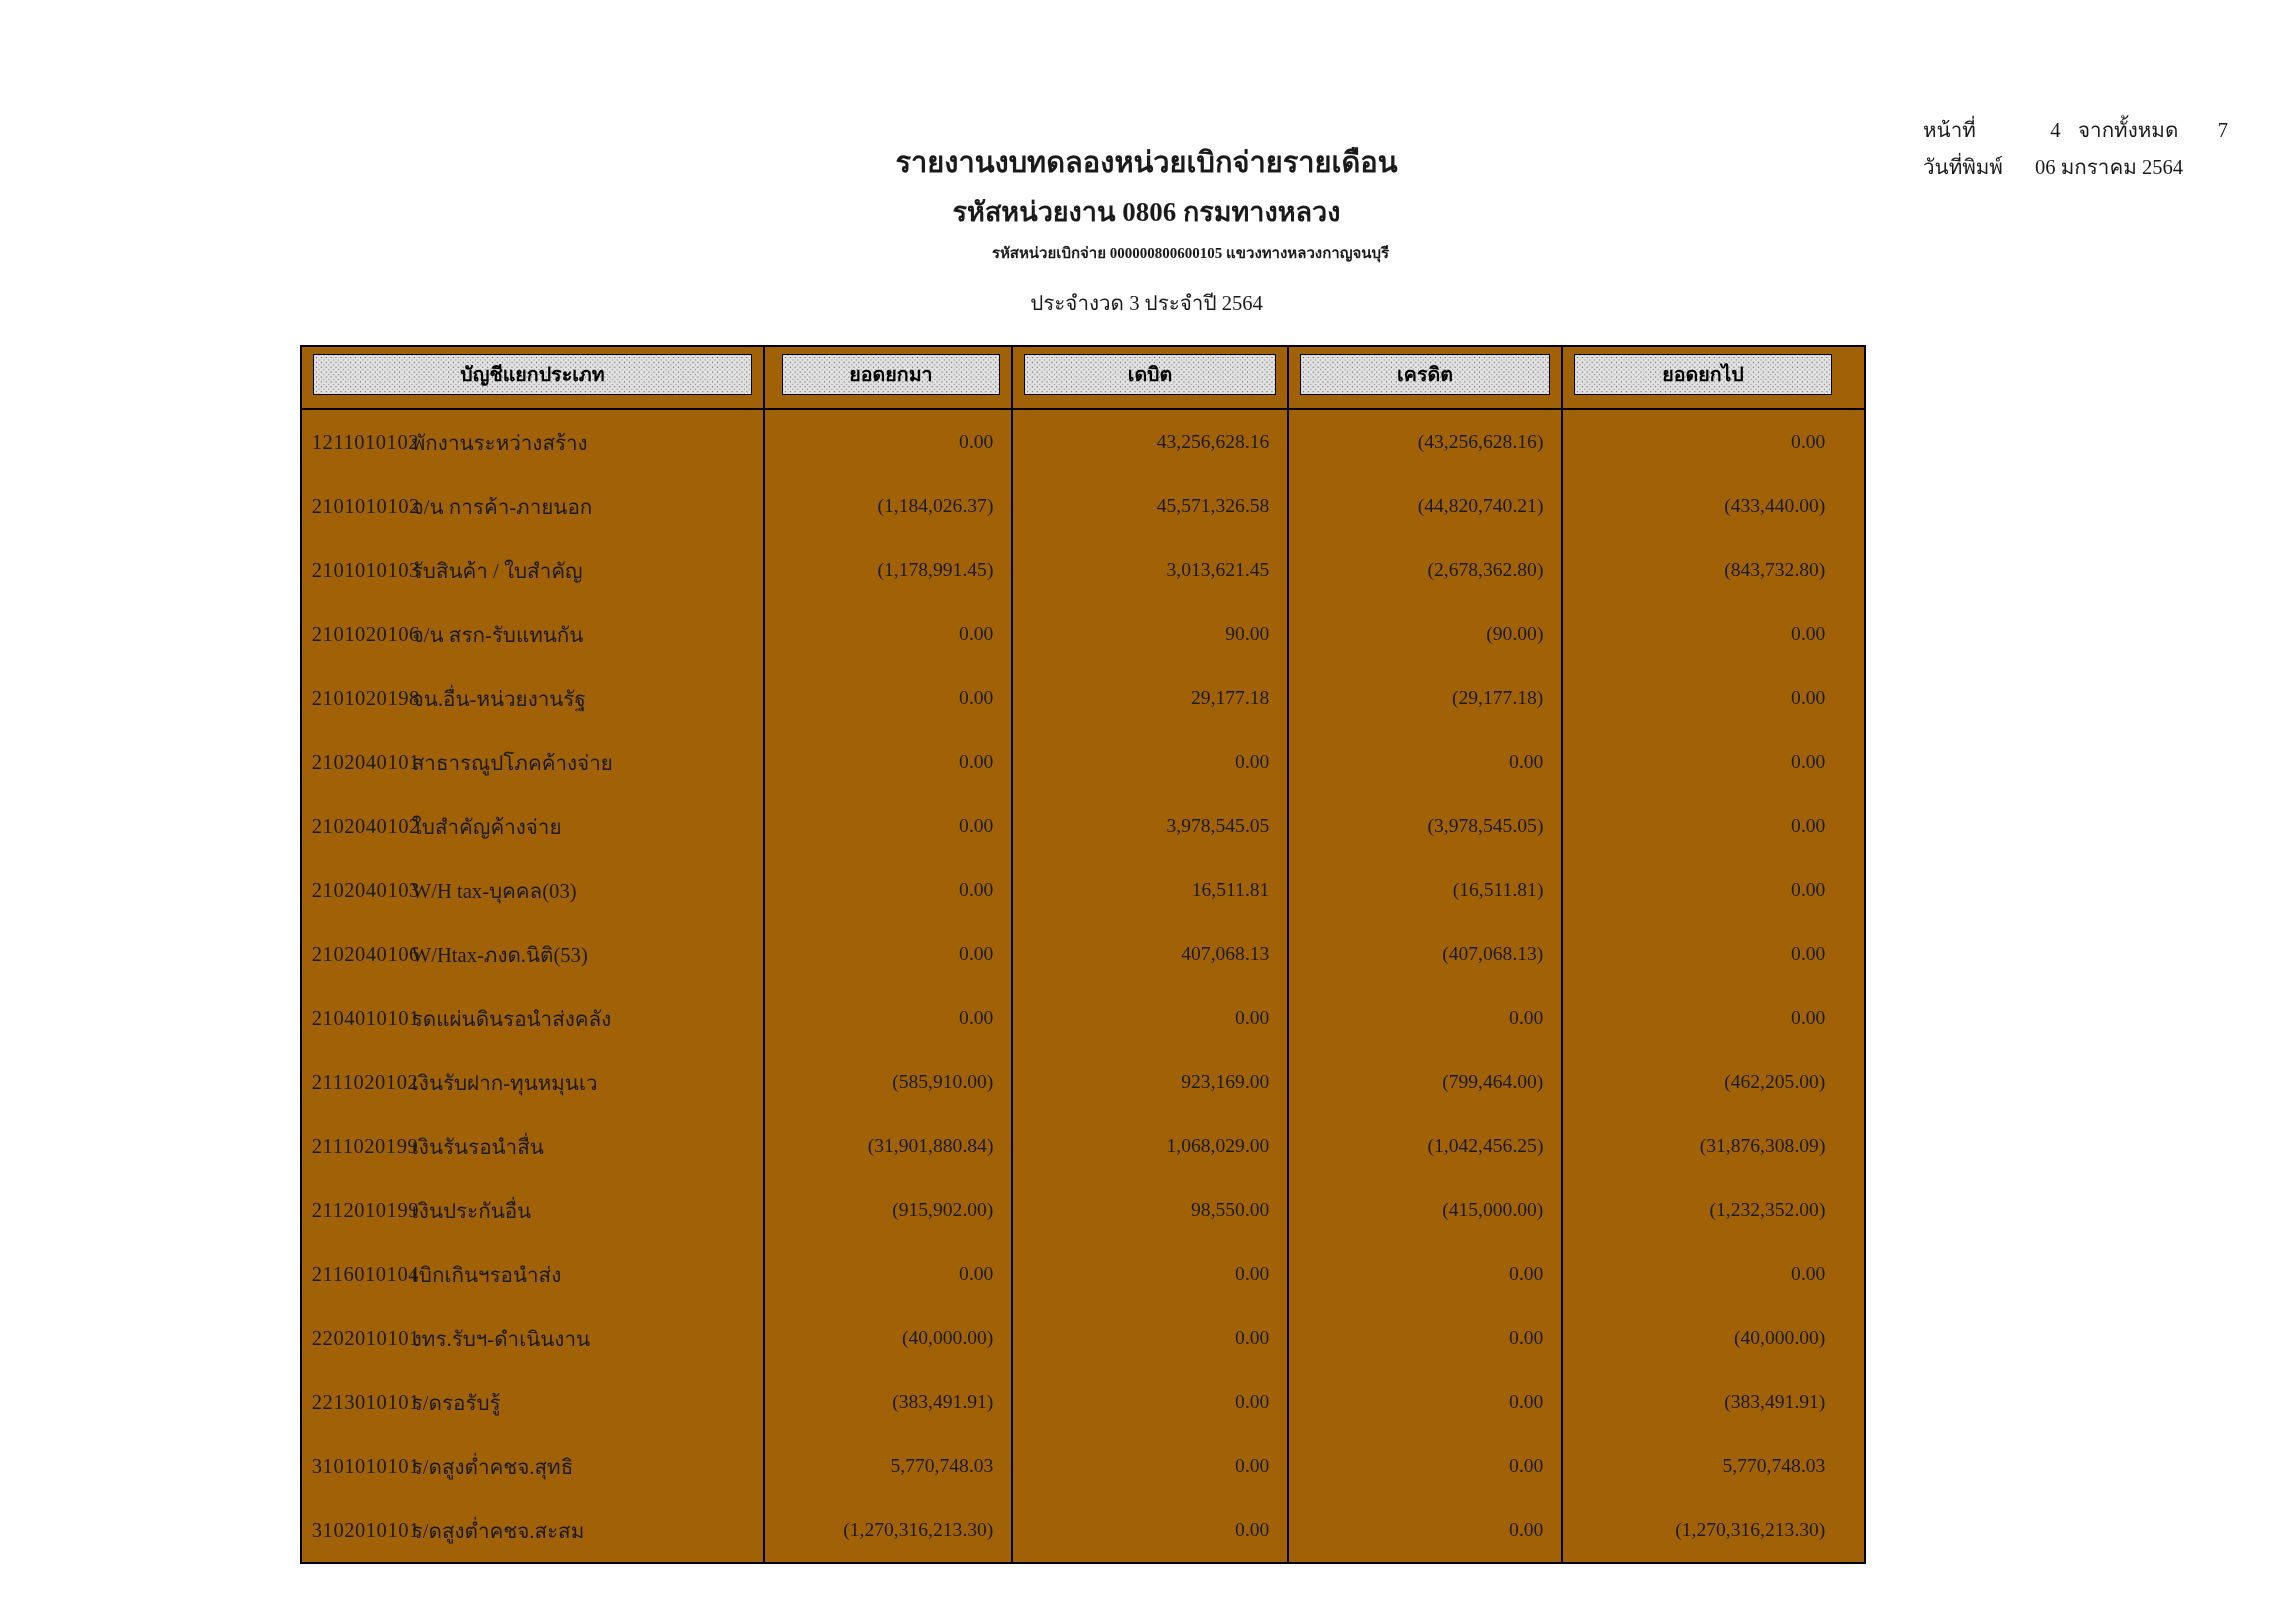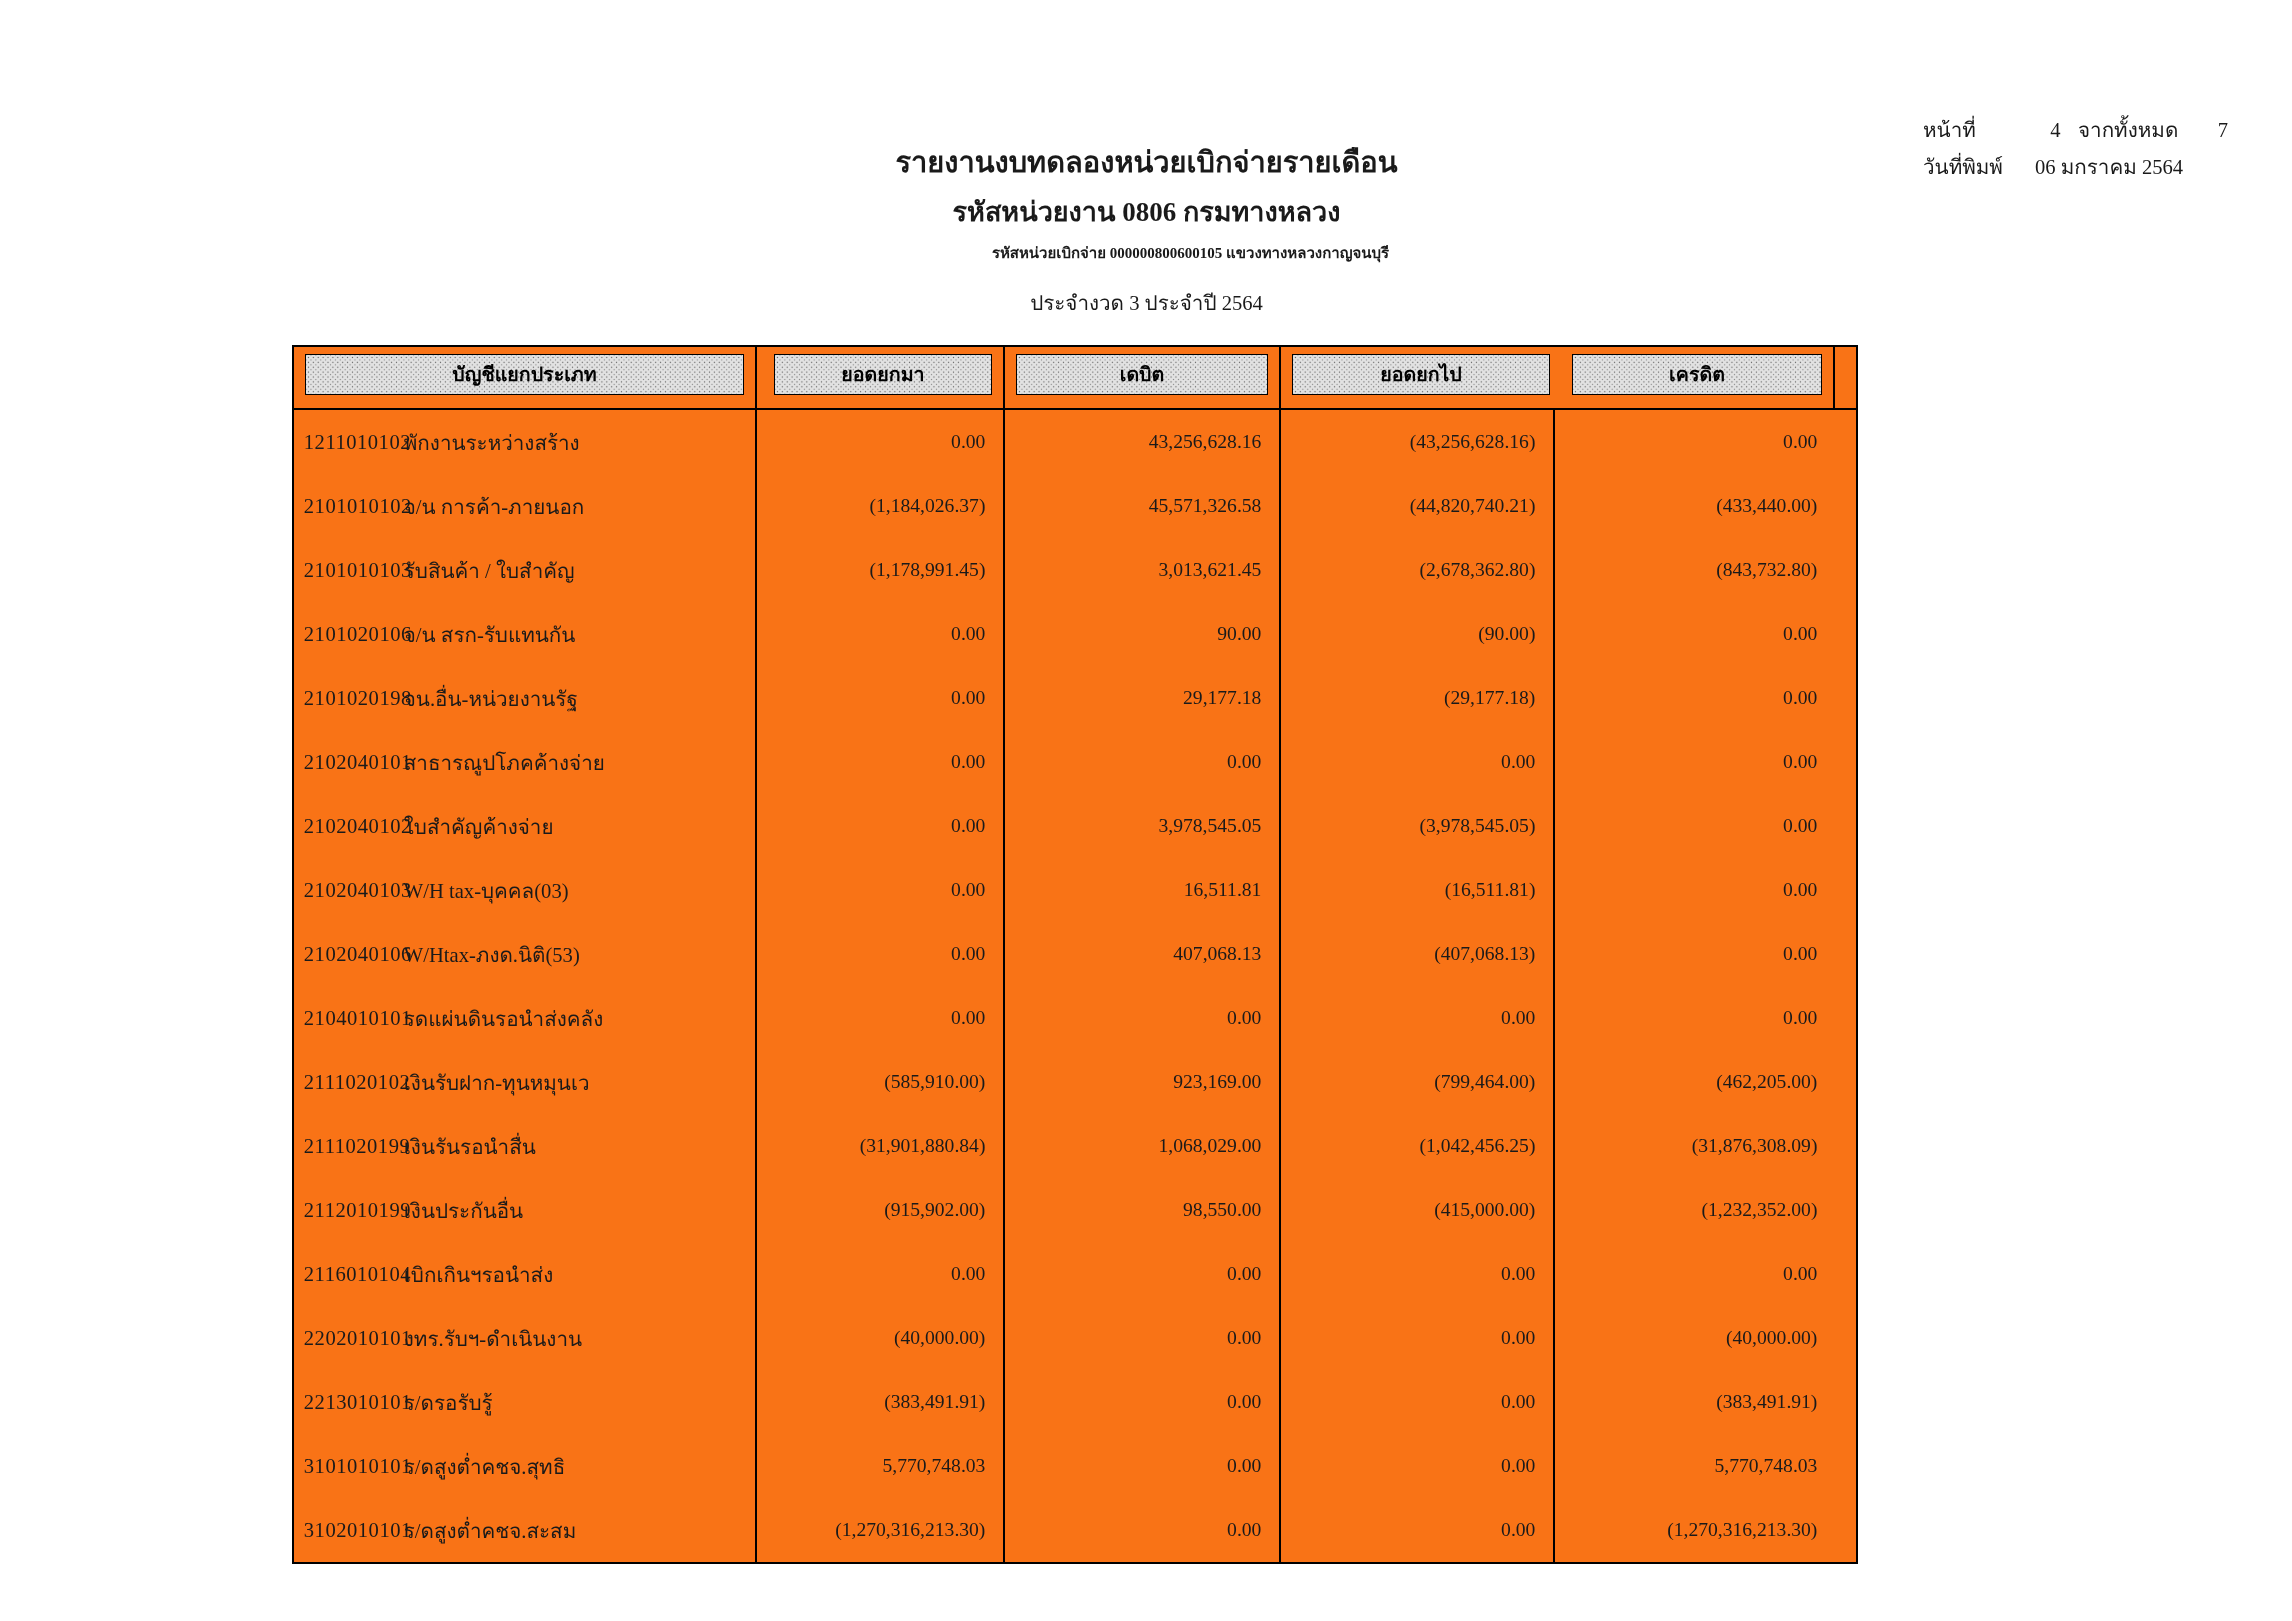--- a/index.html
+++ b/index.html
@@ -25,25 +25,25 @@
 
   
   .titles{position:absolute;left:0;top:0;width:2293px;text-align:center;}
   .t1{position:absolute;top:139px;width:100%;font-size:29px;font-weight:bold;}
   .t2{position:absolute;top:190px;width:100%;font-size:27px;font-weight:bold;}
   .t3{position:absolute;top:241px;width:100%;font-size:15px;font-weight:bold;margin-left:44px;}
   .t4{position:absolute;top:286px;width:100%;font-size:20.6px;font-weight:normal;}
 
   
   .tbl{
-    position:absolute;left:292px;top:345px;
+    position:absolute;left:300px;top:345px;
     width:1566px;
     border:2.9px solid #000;
     box-sizing:border-box;
-    background:#f97316;
+    background:#a16207;
   }
   .hdr{display:flex;height:63px;border-bottom:2.9px solid #000;box-sizing:border-box;}
   .hcell{box-sizing:border-box;display:flex;align-items:flex-start;justify-content:center;}
   .c1{width:463px;}
   .c2{width:248px;padding-left:6px;}
   .c3{width:276px;}
   .c4{width:274px;}
   .c5{width:280px;}
   .vline{border-right:2px solid #000;}
   .shade{
@@ -97,25 +97,25 @@
     <div class="hdr">
       <div class="hcell c1 vline">
         <div class="shade">บัญชีแยกประเภท</div>
       </div>
       <div class="hcell c2 vline">
         <div class="shade">ยอดยกมา</div>
       </div>
       <div class="hcell c3 vline">
         <div class="shade">เดบิต</div>
       </div>
+      <div class="hcell c4 vline">
+        <div class="shade">เครดิต</div>
+      </div>
       <div class="hcell c5">
         <div class="shade">ยอดยกไป</div>
-      </div>
-      <div class="hcell c4 vline">
-        <div class="shade">เครดิต</div>
       </div>
     </div>
     <div class="body">
         <div class="drow">
     <div class="acct c1 vline">
       <span class="code">1211010102</span>
       <span class="name">พักงานระหว่างสร้าง</span>
     </div>
     <div class="num c2 vline">0.00</div>
     <div class="num c3 vline">43,256,628.16</div>

